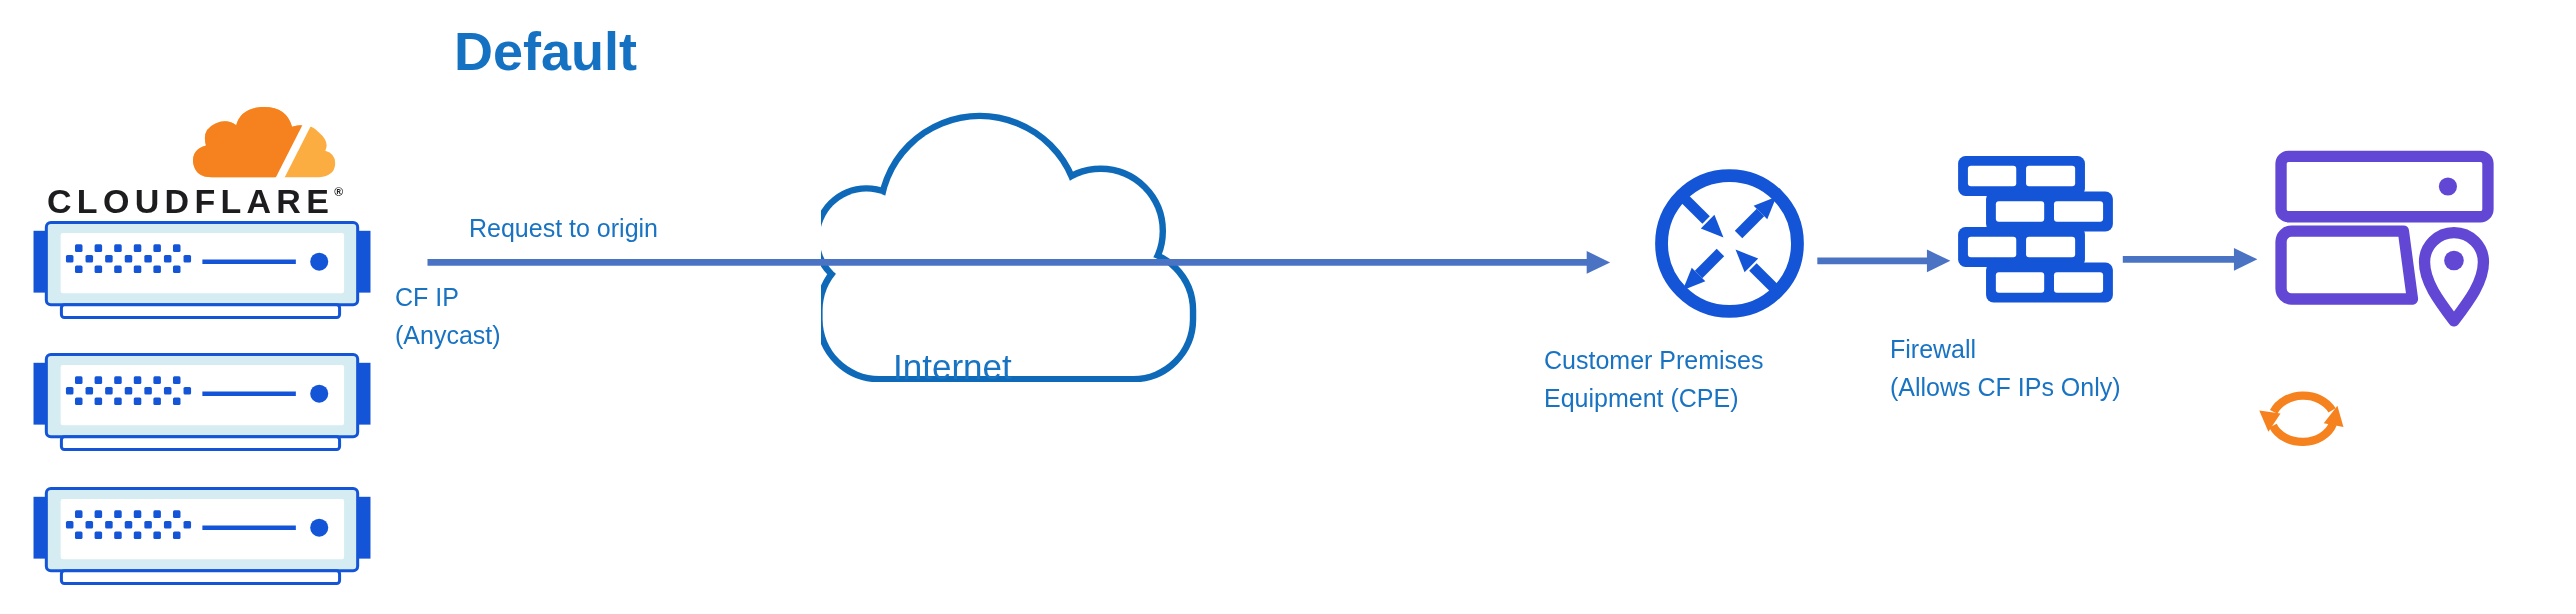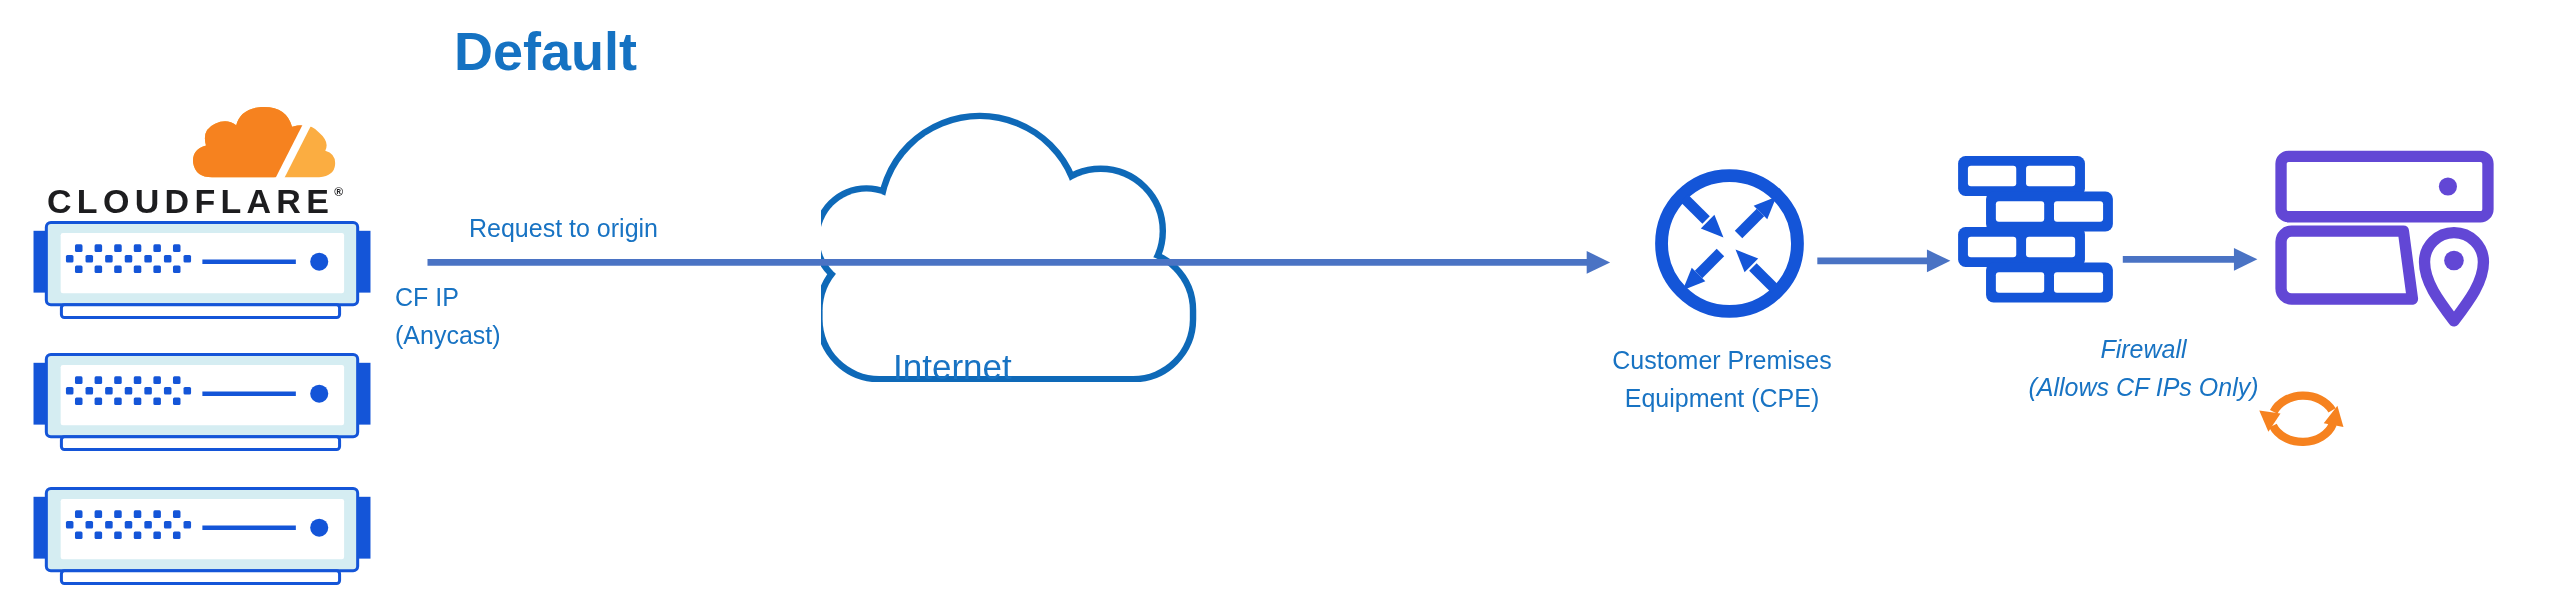--- a/index.html
+++ b/index.html
@@ -25,26 +25,26 @@
     letter-spacing:0px;z-index:6;margin-top:15px;
   }
   .wordmark{
     left:47px;top:182px;font-size:34px;font-weight:800;letter-spacing:5.3px;
     color:var(--ink);z-index:6;white-space:nowrap;
   }
   .wordmark .tm{font-size:12px;font-weight:700;letter-spacing:0;vertical-align:16.6px;}
   .lbl{
     color:var(--label-blue);font-size:25px;line-height:38px;white-space:pre-line;z-index:6;
   }
-  .lbl.center{text-align:center;}
+  .lbl.center{text-align:left;}
   .request-lbl{left:469px;top:209px;}
   .cfip-lbl{left:395px;top:278px;}
   .internet-lbl{left:893px;top:301px;width:227px;text-align:left;font-size:35px;margin-top:47px;}
   .cpe-lbl{left:1544px;top:341px;width:356px;}
-  .fw-lbl{left:1974px;top:330px;width:339px;font-style:italic;}
+  .fw-lbl{left:1890px;top:330px;width:339px;}
   .origin-lbl{left:2255px;top:334px;width:261px;}
   .cfd-lbl{left:2355px;top:392px;width:219px;font-size:31px;line-height:40px;}
   svg{display:block;}
   .z1{z-index:1}.z2{z-index:2}.z5{z-index:5}
   .stroke-icon{stroke:var(--icon-blue);}
   .fill-icon{fill:var(--icon-blue);}
 </style>
 </head>
 <body>
 

